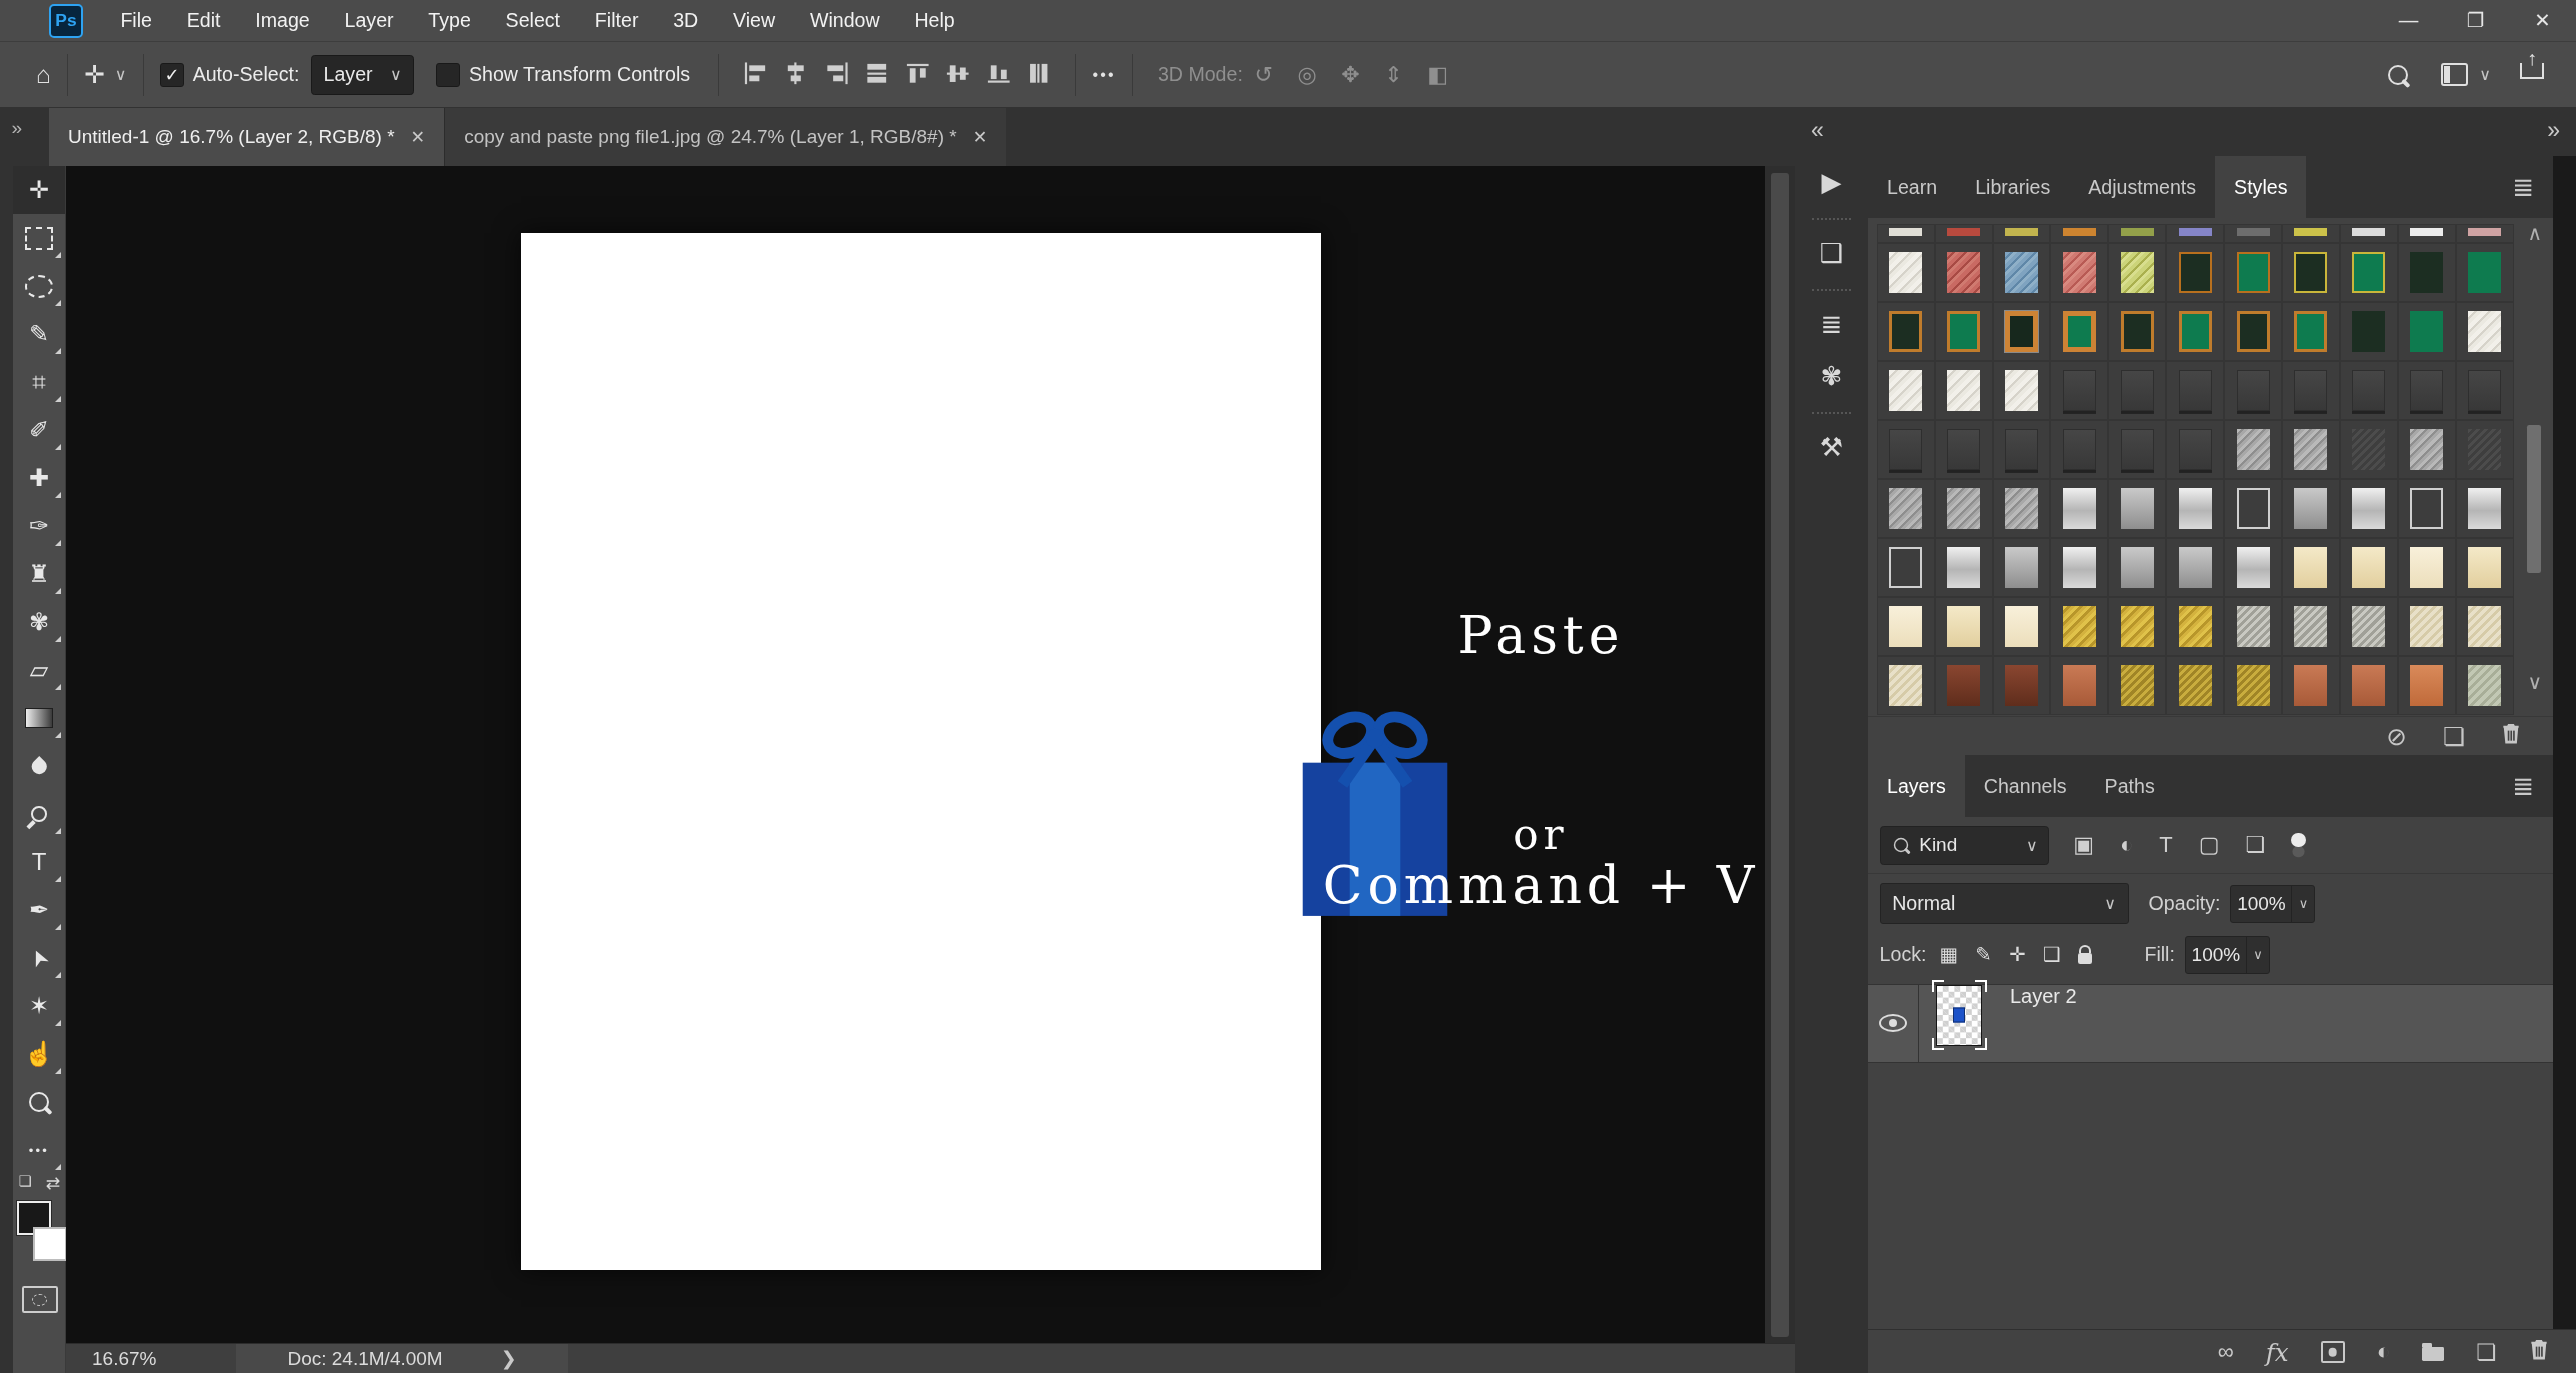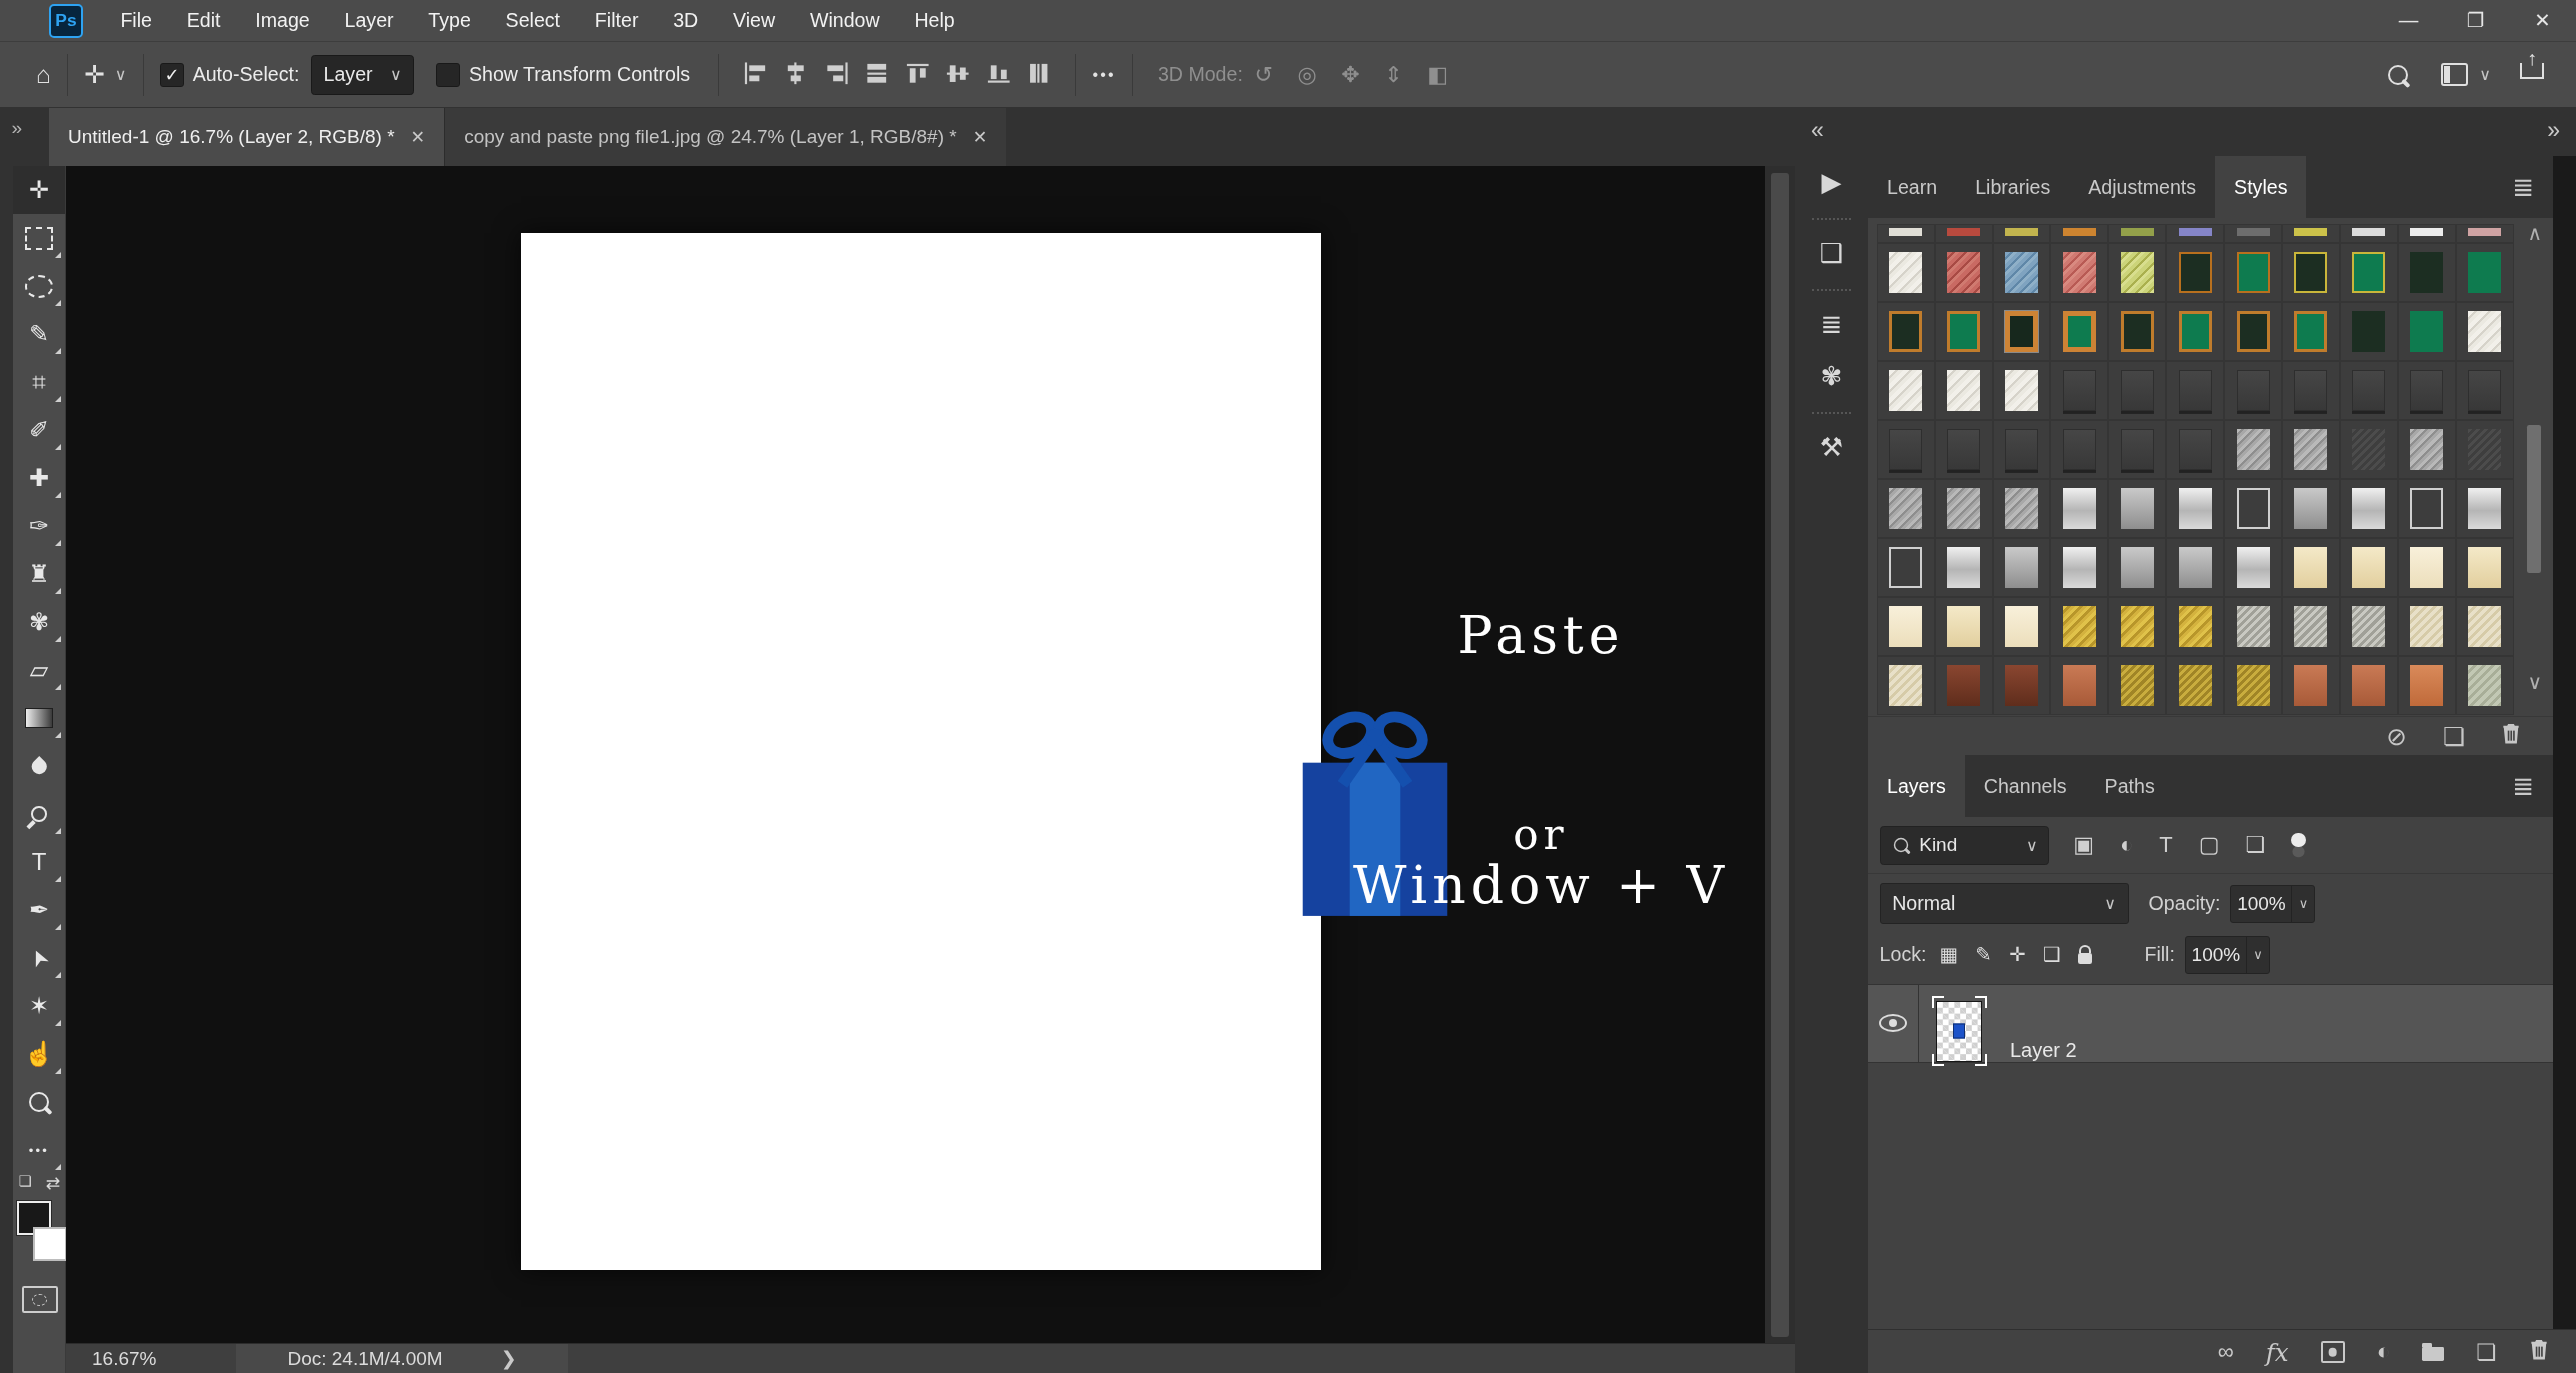--- a/index.html
+++ b/index.html
@@ -157,21 +157,21 @@
       display:flex;align-items:stretch;box-sizing:border-box;margin-left:10px}
   .valbox .v{flex:1;display:flex;align-items:center;justify-content:center;font-size:19px}
   .valbox .c{width:22px;border-left:1.4px solid #232323;display:flex;align-items:center;
       justify-content:center;font-size:13px;color:#c6c6c6}
   #lock-ics{display:flex;gap:17.4px;margin-left:13px;color:#dcdcdc;font-size:19.6px;align-items:center}
   .padlock{width:14.5px;height:11px;background:#dcdcdc;border-radius:2.2px;position:relative;
       display:inline-block;margin-top:7.2px}
   .padlock::before{content:"";position:absolute;left:1.4px;top:-8px;width:7.2px;height:6.5px;
       border:2.9px solid #dcdcdc;border-bottom:none;border-radius:6.5px 6.5px 0 0}
   #layerlist{margin-top:10px;border-top:1.4px solid #333}
-  .layer-row{height:77px;display:flex;align-items:flex-end;border-bottom:1.4px solid #333;background:#3f3f3f}
+  .layer-row{height:77px;display:flex;align-items:flex-start;border-bottom:1.4px solid #333;background:#3f3f3f}
   .layer-row.sel{background:#555555}
   .eye-cell{width:51px;height:100%;display:flex;align-items:center;justify-content:center;
       border-right:1.4px solid #333;box-sizing:border-box}
   .eye{display:inline-block;width:24.6px;height:14.5px;border:2.2px solid #dcdcdc;border-radius:50%;position:relative}
   .eye::after{content:"";position:absolute;left:50%;top:50%;width:8px;height:8px;background:#dcdcdc;
       border-radius:50%;transform:translate(-50%,-50%)}
   .thumb-wrap{position:relative;margin-left:17.4px;flex:none}
   .thumb{width:46px;height:61px;border:1.4px solid #161616;box-sizing:border-box}
   .thumb.white{background:#fff}
   .thumb.checker,.thumb.checkerblue{background-color:#fff;background-image:
@@ -397,21 +397,21 @@
       <rect id="g-ribbon" x="66" y="74" width="70" height="212" fill="#2166c2"></rect>
       <ellipse id="g-loop-l" cx="66" cy="36" rx="32" ry="23" fill="none" stroke-width="15" transform="rotate(-28 66 36)" stroke="#1450ae"></ellipse>
       <ellipse id="g-loop-r" cx="136" cy="36" rx="32" ry="23" fill="none" stroke-width="15" transform="rotate(28 136 36)" stroke="#1450ae"></ellipse>
       <path id="g-tail-l" d="M101 40 L56 104" stroke-width="16" stroke="#1450ae"></path>
       <path id="g-tail-r" d="M101 40 L146 104" stroke-width="16" stroke="#1450ae"></path>
       <circle id="g-knot" cx="101" cy="40" r="13" fill="#1450ae"></circle>
     </svg>
   </div>
   <div class="ov" style="top:439px;font-size:52px">Paste</div>
   <div class="ov" style="top:644px;font-size:42px">or</div>
-  <div class="ov" style="top:689px;font-size:52px">Window + V</div>
+  <div class="ov" style="top:689px;font-size:52px">Command + V</div>
 </div>
 <div id="vscroll" class="abs"></div>
 
 <div id="statusbar" class="abs">
   <span id="sb-zoom">16.67%</span>
   <span id="sb-doc">
     <span>Doc: 24.1M/4.00M</span>
     <span style="color:#c9c9c9">❯</span>
   </span>
 </div>

